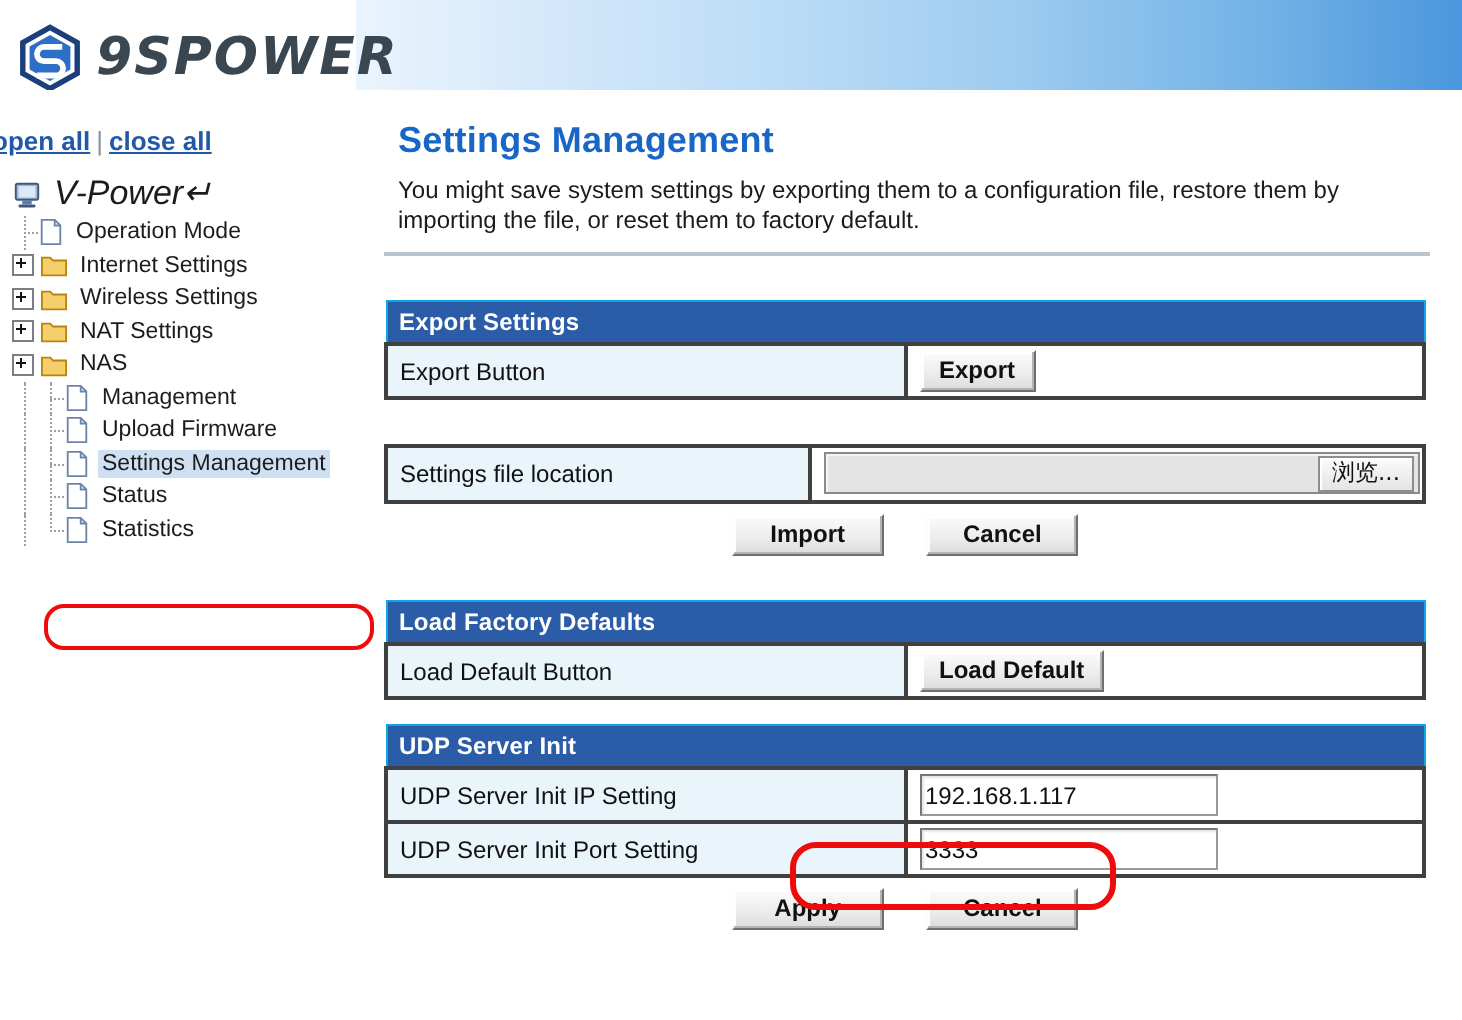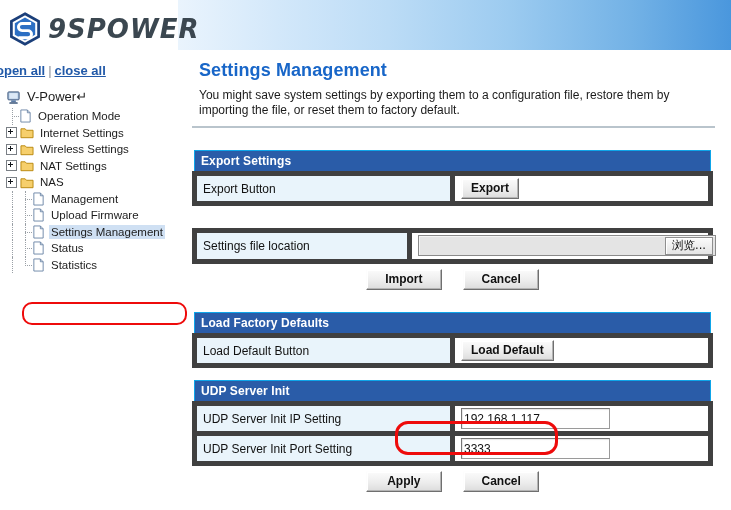--- a/index.html
+++ b/index.html
@@ -14,21 +14,21 @@
     font-family: "Liberation Sans", sans-serif;
     font-size: 12px;
     color: #000;
     position: relative;
   }
 
   
   #banner {
     position: absolute;
     left: 0; top: 0;
-    width: 731px; height: 50px;
+    width: 731px; height: 45px;
     background: #ffffff;
     overflow: hidden;
   }
   #banner-gradient {
     position: absolute;
     left: 178px; top: 0;
     width: 553px; height: 55px;
     background: linear-gradient(to right,
         #eaf4fd 0%, #d3e8fa 18%, #bcdcf6 38%,
         #9ccbf0 60%, #73b2e6 82%, #4a97dd 100%);
@@ -149,21 +149,21 @@
   .tlabel {
     color: #1c1c1c;
     cursor: pointer;
     padding: 0 2px;
     line-height: 14px;
   }
   .tlabel.selected {
     background: #cfe0f3;
   }
   .tnode.root { height: 20px; font-size: 13px; margin-bottom: 1px; }
-  .tnode.root .tlabel { font-size: 13px; }
+  .tnode.root .tlabel { font-size: 17px; font-style: italic; }
 
   
   #sel-annot {
     position: absolute;
     left: 22px; top: 245px;
     width: 161px; height: 19px;
     border: 2.5px solid #ee0b0b;
     border-radius: 10px;
     pointer-events: none;
   }
@@ -205,21 +205,21 @@
     color: #ffffff;
     font-size: 12px;
     font-weight: bold;
     text-align: left;
     padding: 2px 0 3px 6px;
     height: 15px;
     border: 1px solid #0ea5e9;
     letter-spacing: 0.1px;
   }
   table.sect td {
-    border: 5px solid #404040;
+    border: 2px solid #404040;
     height: 23px;
     font-size: 12px;
     color: #111;
     margin-left: 24px;
   }
   td.lbl {
     background: #e9f4fb;
     padding-left: 6px;
     width: 203px;
   }

